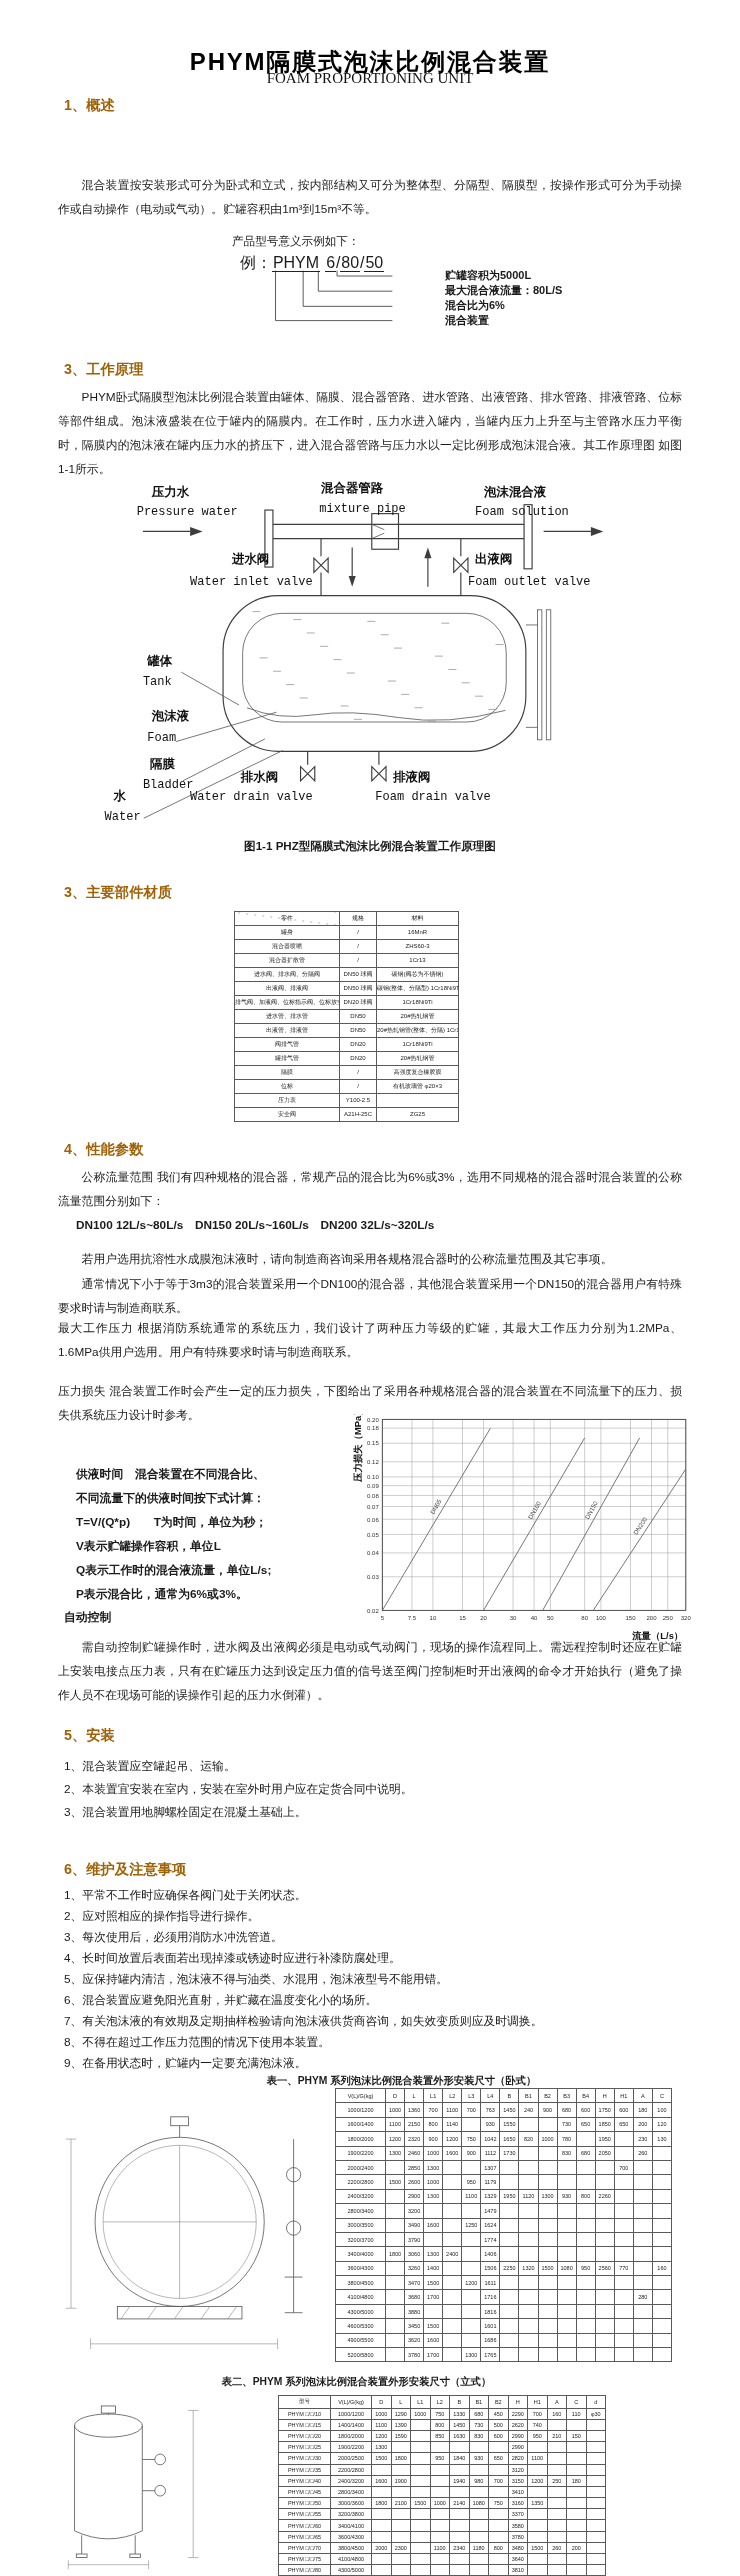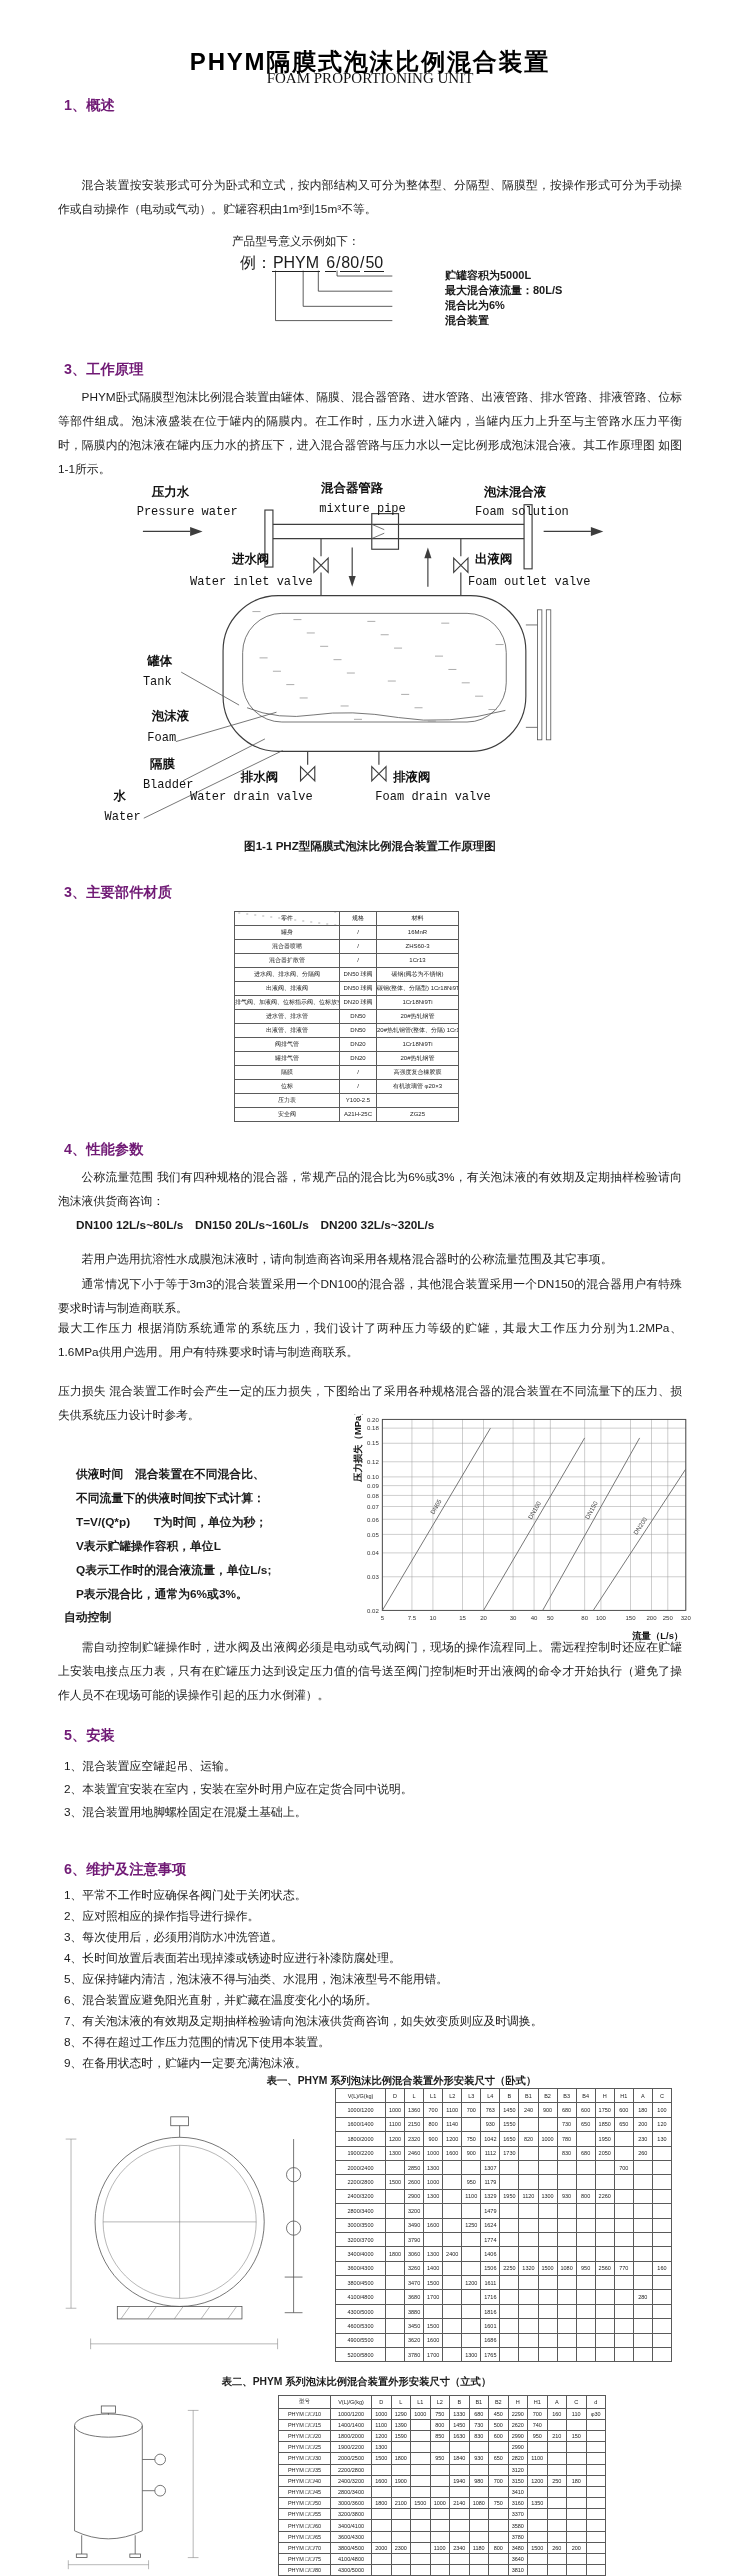--- a/index.html
+++ b/index.html
@@ -1,21 +1,21 @@
 <!DOCTYPE html>
 <html style="font-size:14.3px"><head>
 <meta charset="utf-8">
 <style>
   html,body{margin:0;padding:0;background:#ededed;}
   #page{position:relative;width:740px;height:2576px;background:#ffffff;margin:0 auto;
         font-family:"Liberation Sans","DejaVu Sans",sans-serif;color:#1b1b1b;overflow:hidden;}
   .abs{position:absolute;}
   .doc-title{top:30px;left:0;width:740px;text-align:center;font-size:24px;font-weight:bold;letter-spacing:1.8px;color:#000;margin-top:16px;}
   .doc-subtitle{top:70px;left:0;width:740px;text-align:center;font-size:15px;font-family:"Liberation Serif","DejaVu Serif",serif;color:#111;}
-  .sec-head{left:64px;font-size:14.3px;font-weight:bold;color:#701a75;}
+  .sec-head{left:64px;font-size:14.3px;font-weight:bold;color:#a16207;}
   .para{left:58px;width:624px;font-size:11.8px;line-height:24px;text-align:justify;}
   .ind{text-indent:2em;}
   .model-block{top:234px;left:214px;width:428px;height:109px;}
   .model-intro{position:absolute;top:0;left:18px;font-size:11.6px;font-weight:normal;}
   .model-ex{position:absolute;top:19px;left:18px;font-size:16px;font-weight:normal;white-space:nowrap;margin-left:8px;}
   .model-ex .u{border-bottom:1.1px solid #222;padding:0 0.9px;}
   .model-ex .m{margin-right:5.3px;}
   .model-labels{position:absolute;top:34px;left:183px;}
   .model-labels .li{height:15px;line-height:15px;font-size:11px;font-weight:bold;padding-left:48px;}
   .model-lines{position:absolute;top:0;left:0;pointer-events:none;}
@@ -304,21 +304,21 @@
           <tr>
             <td>安全阀</td>
             <td>A21H-25C</td>
             <td>ZG25</td>
           </tr>
         </tbody>
       </table>
   </div>
 
   <div class="abs sec-head" style="top:1140px">4、性能参数</div>
-  <div class="abs para ind" style="top:1165px">公称流量范围  我们有四种规格的混合器，常规产品的混合比为6%或3%，有关泡沫液的有效期及定期抽样检验请向泡沫液供货商咨询：</div>
+  <div class="abs para ind" style="top:1165px">公称流量范围  我们有四种规格的混合器，常规产品的混合比为6%或3%，选用不同规格的混合器时混合装置的公称流量范围分别如下：</div>
   <div class="abs para" style="top:1213px;left:76px;font-weight:bold">DN100  12L/s~80L/s　DN150  20L/s~160L/s　DN200  32L/s~320L/s</div>
   <div class="abs para ind" style="top:1247px">若用户选用抗溶性水成膜泡沫液时，请向制造商咨询采用各规格混合器时的公称流量范围及其它事项。</div>
   <div class="abs para ind" style="top:1272px">通常情况下小于等于3m3的混合装置采用一个DN100的混合器，其他混合装置采用一个DN150的混合器用户有特殊要求时请与制造商联系。</div>
   <div class="abs para" style="top:1316px">最大工作压力 根据消防系统通常的系统压力，我们设计了两种压力等级的贮罐，其最大工作压力分别为1.2MPa、1.6MPa供用户选用。用户有特殊要求时请与制造商联系。</div>
   <div class="abs para" style="top:1379px">压力损失  混合装置工作时会产生一定的压力损失，下图给出了采用各种规格混合器的混合装置在不同流量下的压力、损失供系统压力设计时参考。</div>
 
   <div class="abs chart-block">
     <svg id="loss-chart" width="357" height="250" viewBox="0 0 400 280">
         <line x1="34" y1="6" x2="34" y2="220" class="grid"></line>
         <text x="34" y="231" class="tick tx">5</text>

